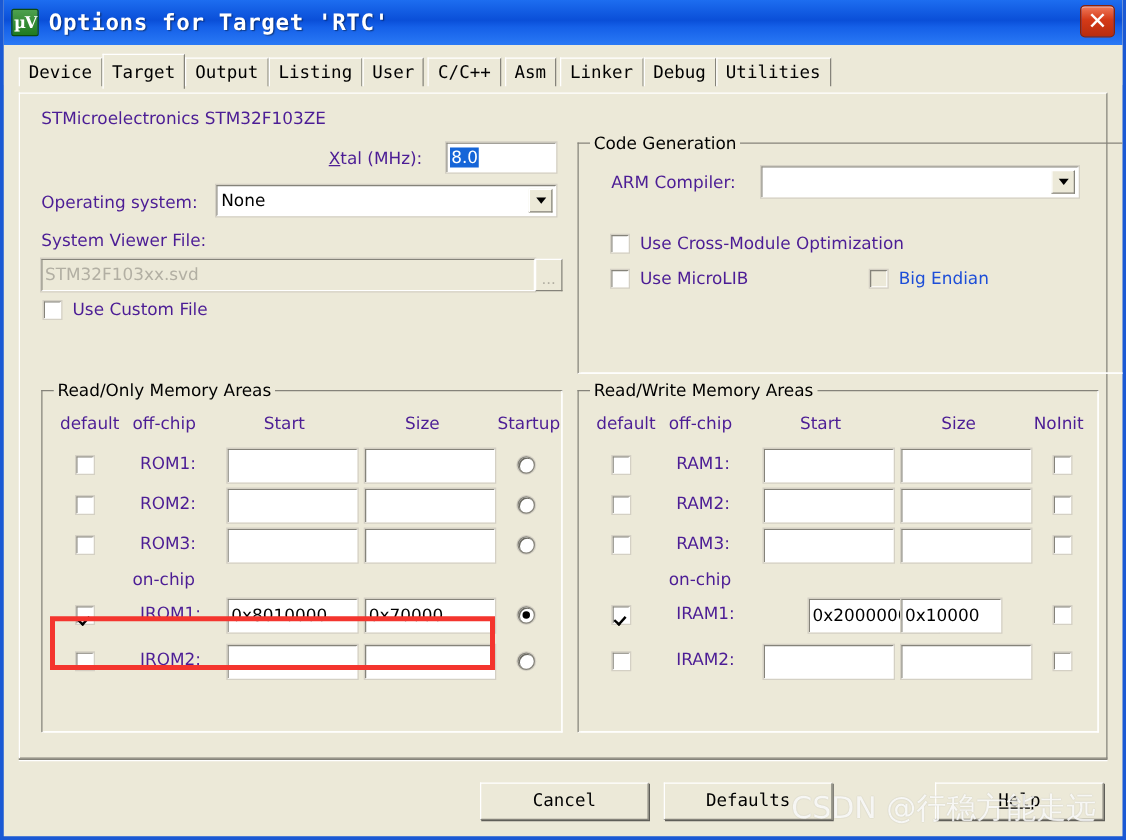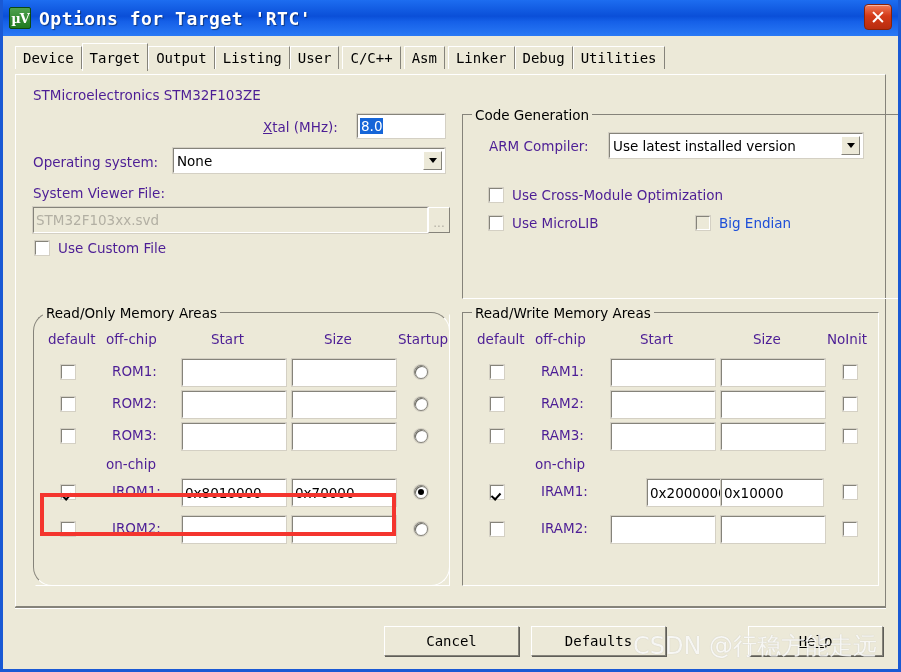--- a/index.html
+++ b/index.html
@@ -349,37 +349,36 @@
     <div class="browse-btn" style="left:412px; top:132px; width:22px; height:26px;">...</div>
 
     <div class="cb" style="left:19px; top:166px;"></div>
     <div class="lbl abs" style="left:42px; top:165px;">Use Custom File</div>
 
     <div class="group" style="left:446px; top:39px; width:464px; height:185px;">
       <div class="group-title">Code Generation</div>
 
       <div class="lbl abs" style="left:26px; top:23px;">ARM Compiler:</div>
       <div class="combo" style="left:146px; top:18px; width:254px; height:25px;">
-        <span>Use latest installed version</span>
         <span class="arrowbox">
             <i class="caret"></i>
           </span>
       </div>
 
       <div class="cb" style="left:26px; top:73px;"></div>
       <div class="lbl abs" style="left:49px; top:72px;">Use Cross-Module Optimization</div>
 
       <div class="cb" style="left:26px; top:101px;"></div>
       <div class="lbl abs" style="left:49px; top:100px;">Use MicroLIB</div>
 
       <div class="cb disabled" style="left:233px; top:101px;"></div>
       <div class="lbl dim abs" style="left:256px; top:100px;">Big Endian</div>
     </div>
 
-    <div class="group" style="left:17px; top:237px; width:417px; height:274px;border-radius:19px;">
+    <div class="group" style="left:17px; top:237px; width:417px; height:274px;">
       <div class="group-title">Read/Only Memory Areas</div>
       <div class="mem-host" id="ro-host">
           <div class="lbl abs" style="left:14px; top:18px;">default</div>
           <div class="lbl abs" style="left:72px; top:18px;">off-chip</div>
           <div class="lbl abs" style="left:177px; top:18px;">Start</div>
           <div class="lbl abs" style="left:290px; top:18px;">Size</div>
           <div class="lbl abs" style="left:364px; top:18px;">Startup</div>
           <div class="cb" style="left:27px; top:52px;"></div>
           <div class="lbl abs" style="left:78px; top:50px;">ROM1:</div>
           <div class="field" style="left:148px; top:46px; width:104px; height:27px;"></div>
@@ -429,21 +428,21 @@
           <div class="cb" style="left:380px; top:84px;"></div>
           <div class="cb" style="left:27px; top:116px;"></div>
           <div class="lbl abs" style="left:78px; top:114px;">RAM3:</div>
           <div class="field" style="left:148px; top:110px; width:104px; height:27px;"></div>
           <div class="field" style="left:258px; top:110px; width:104px; height:27px;"></div>
           <div class="cb" style="left:380px; top:116px;"></div>
           <div class="lbl abs" style="left:72px; top:143px;">on-chip</div>
           <div class="cb checked" style="left:27px; top:172px;"></div>
           <div class="lbl abs" style="left:78px; top:170px;">IRAM1:</div>
           <div class="field" style="left:148px; top:166px; width:104px; height:27px;margin-left:36px;">0x20000000</div>
-          <div class="field" style="left:258px; top:166px; width:102px; height:27px;">0x10000</div>
+          <div class="field" style="left:258px; top:166px; width:80px; height:27px;">0x10000</div>
           <div class="cb" style="left:380px; top:172px;"></div>
           <div class="cb" style="left:27px; top:209px;"></div>
           <div class="lbl abs" style="left:78px; top:207px;">IRAM2:</div>
           <div class="field" style="left:148px; top:203px; width:104px; height:27px;"></div>
           <div class="field" style="left:258px; top:203px; width:104px; height:27px;"></div>
           <div class="cb" style="left:380px; top:209px;"></div>
         </div>
     </div>
 
   </div>

